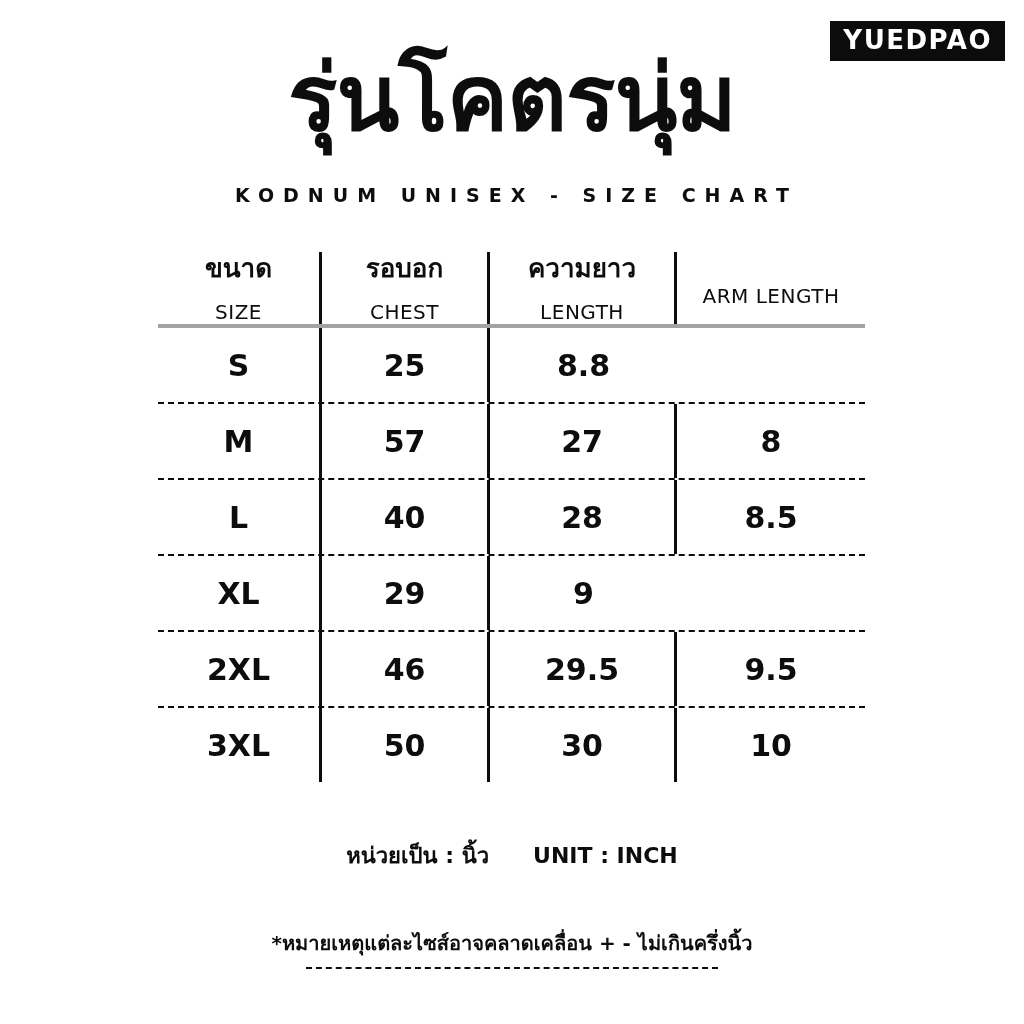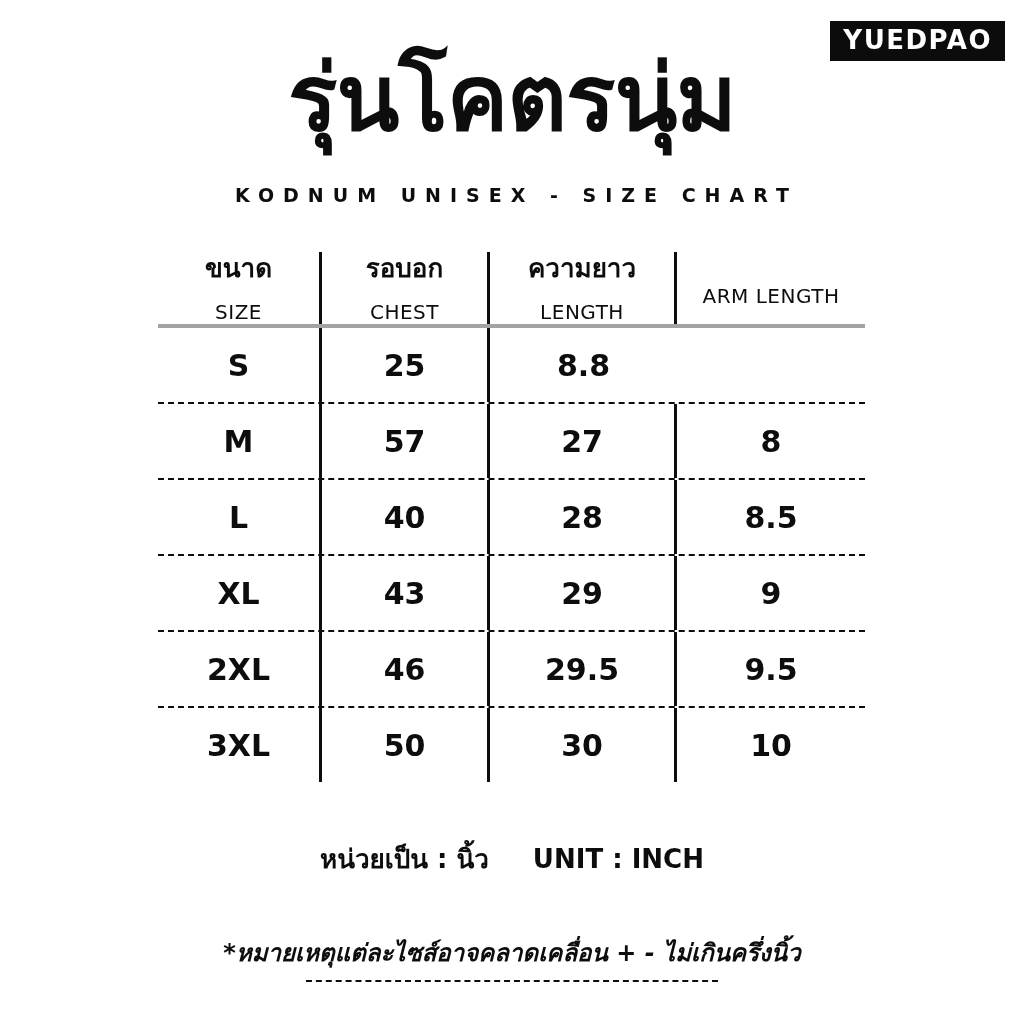--- a/index.html
+++ b/index.html
@@ -87,34 +87,33 @@
   }
   .th-eng {
     font-size: 20px;
     font-weight: 400;
     letter-spacing: 0.5px;
     margin-top: 16px;
   }
   .unit-line {
     margin-top: 56px;
     text-align: center;
-    font-size: 26px;
+    font-size: 22px;
     font-weight: 700;
   }
   .unit-line .unit-thai {
     margin-right: 44px;
   }
   .footnote {
     margin-top: 54px;
     text-align: center;
   }
   .note-text {
-    font-size: 24px;
-    font-weight: 700;
-    font-style: italic;
+    font-size: 20px;
+    font-weight: 700;
   }
   .note-dash {
     width: 412px;
     height: 0;
     margin: 8px auto 0;
     border-top: 2px dashed #0d0d0d;
   }
 </style>
 </head>
 <body>
@@ -164,21 +163,20 @@
 
     <div class="trow data">
       <div class="cell">L</div>
       <div class="cell">40</div>
       <div class="cell">28</div>
       <div class="cell">8.5</div>
     </div>
 
     <div class="trow data">
       <div class="cell">XL</div>
-      <div class="cell">43</div>
       <div class="cell">29</div>
       <div class="cell">9</div>
     </div>
 
     <div class="trow data">
       <div class="cell">2XL</div>
       <div class="cell">46</div>
       <div class="cell">29.5</div>
       <div class="cell">9.5</div>
     </div>

